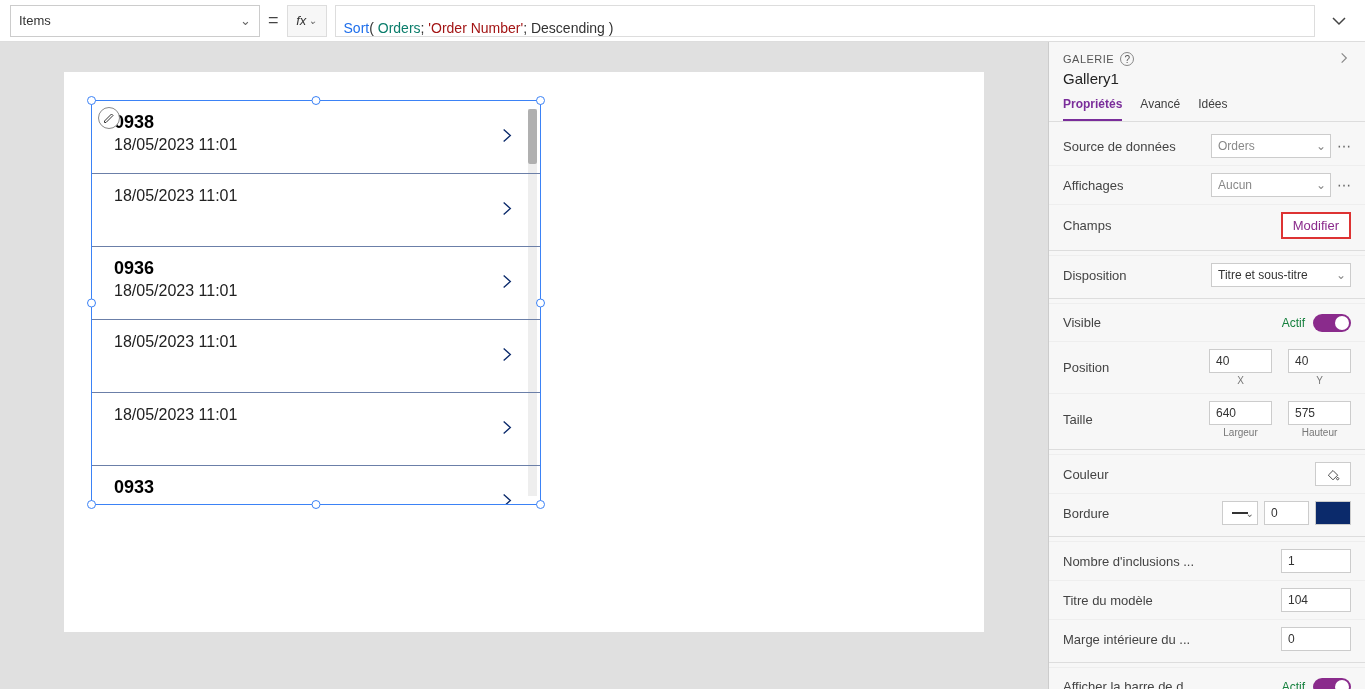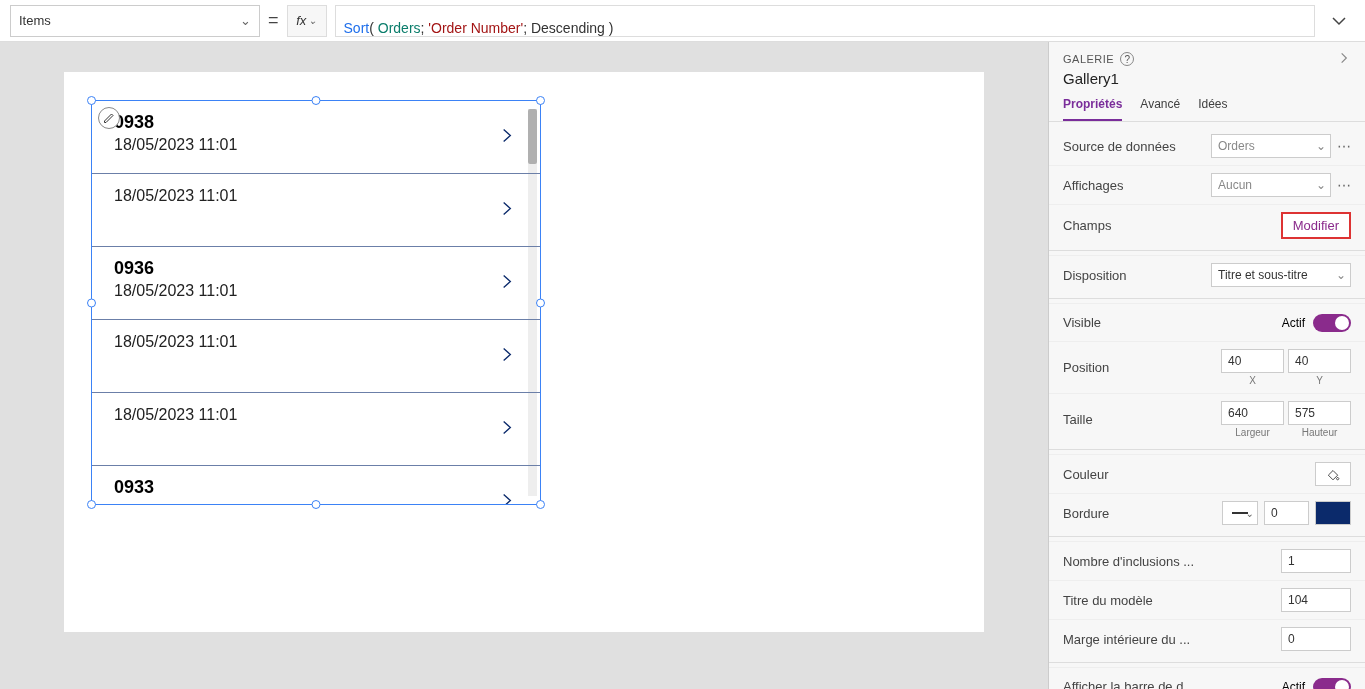--- a/index.html
+++ b/index.html
@@ -76,26 +76,26 @@
   .sel-box .caret{position:absolute; right:4px; color:#888;}
   .sel-box.wide{width:140px;}
   .dots{ color:#666; font-size:14px; line-height:6px;}
   .btn-modifier{ border:2px solid #d33; color:#8a2b8c; background:#fff; padding:4px 10px;
                  font-size:13px; cursor:pointer;}
   .txt-in{ width:63px; height:24px; border:1px solid #ccc; background:#fff; padding:0 6px;
            font-size:12px; color:#333;}
   .txt-in.wide{width:70px;}
   .double-in{ display:flex; flex-direction:column; align-items:center; gap:2px;}
   .double-in .sub{font-size:10px; color:#777;}
-  .pair{display:flex; gap:4px;}
+  .pair{display:flex; gap:16px;}
   .toggle{ width:38px; height:18px; border-radius:9px; background:#8a2b8c; position:relative;}
   .toggle::after{content:""; position:absolute; right:2px; top:2px; width:14px; height:14px;
                  background:#fff; border-radius:50%;}
   .toggle-wrap{display:flex;align-items:center;gap:8px;}
-  .toggle-wrap .state{font-size:12px;color:#000000;}
+  .toggle-wrap .state{font-size:12px;color:#15803d;}
   .color-btn{ width:36px;height:24px;border:1px solid #ccc;background:#fff; display:flex;
               align-items:center; justify-content:center;}
   .color-btn svg{width:14px;height:14px;}
   .border-style{ width:36px; height:24px; border:1px solid #ccc; background:#fff; display:flex;
                  align-items:center; justify-content:center; position:relative;}
   .border-style .line{width:16px;height:2px;background:#333;}
   .border-style .caret{position:absolute;right:3px;color:#666;font-size:10px;}
   .swatch{ width:36px; height:24px; background:#0b2a6b; border:1px solid #ccc;}
   .sect-sep{height:1px;background:#ddd; margin:4px 0;}
 </style>

